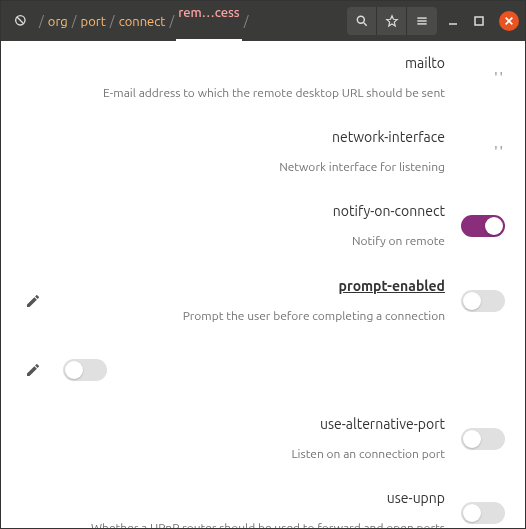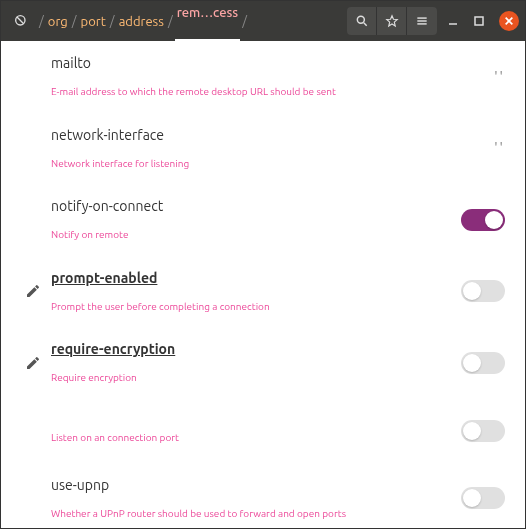--- a/index.html
+++ b/index.html
@@ -16,27 +16,27 @@
 .tb-btn svg { width: 14px; height: 14px; }
 .btn-group { display: flex; background: #4a4a48; border-radius: 4px; margin: 0 2px; }
 .btn-group .tb-btn { background: transparent; margin: 0; border-radius: 0; }
 .btn-group .tb-btn:first-child { border-right: 1px solid #333; }
 .btn-group .tb-btn:nth-child(2) { border-right: 1px solid #333; }
 .close-btn { width: 20px; height: 20px; border-radius: 50%; background: #e95420; display: flex; align-items: center; justify-content: center; margin-left: 6px; cursor: pointer; }
 .close-btn svg { width: 10px; height: 10px; }
 .win-btn { width: 24px; height: 24px; display: flex; align-items: center; justify-content: center; cursor: pointer; }
 .win-btn svg { width: 12px; height: 12px; stroke: #ddd; }
 .content { height: calc(529px - 40px); overflow-y: auto; background: #fff; }
-.row { display: flex; align-items: center; padding: 14px 20px 14px 18px; min-height: 64px; }
+.row { display: flex; align-items: center; padding: 14px 20px 14px 18px; min-height: 64px; text-align: right; }
 .edit-col { width: 28px; display: flex; align-items: center; justify-content: center; color: #555; }
 .edit-col svg { width: 16px; height: 16px; }
 .text-col { flex: 1; padding-left: 4px; }
 .key-name { font-size: 14px; color: #333; font-weight: 400; }
 .key-name.bold { font-weight: 700; text-decoration: underline; }
-.key-desc { font-size: 10px; color: #ec4899; margin-top: 14px; line-height: 1.35; }
+.key-desc { font-size: 12px; color: #737373; margin-top: 14px; line-height: 1.35; }
 .val-col { width: 60px; display: flex; align-items: center; justify-content: flex-end; }
 .str-val { color: #888; font-size: 14px; letter-spacing: 2px; }
 .toggle { width: 44px; height: 22px; border-radius: 11px; background: #e0e0e0; position: relative; cursor: pointer; }
 .toggle .knob { position: absolute; width: 18px; height: 18px; border-radius: 50%; background: #fff; top: 2px; left: 2px; box-shadow: 0 1px 2px rgba(0,0,0,0.2); transition: left 0.1s; }
 .toggle.on { background: #8a2d7a; }
 .toggle.on .knob { left: 24px; }
 </style>
 </head>
 <body>
 
@@ -46,21 +46,21 @@
         <circle cx="11" cy="11" r="7"></circle>
         <path d="M6 6 L16 16"></path>
       </svg>
   </div>
   <div class="breadcrumb">
     <span class="sep">/</span>
     <span class="crumb">org</span>
     <span class="sep">/</span>
     <span class="crumb">port</span>
     <span class="sep">/</span>
-    <span class="crumb">address</span>
+    <span class="crumb">connect</span>
     <span class="sep">/</span>
     <span class="crumb active">rem…cess</span>
     <span class="sep">/</span>
   </div>
   <div class="spacer"></div>
   <div class="btn-group">
     <div class="tb-btn">
       <svg viewBox="0 0 24 24" fill="none" stroke="#ddd" stroke-width="2.5">
           <circle cx="10" cy="10" r="6"></circle>
           <line x1="15" y1="15" x2="20" y2="20"></line>
@@ -145,33 +145,30 @@
           <div class="knob"></div>
         </div>
       </div>
     </div>
     <div class="row">
       <div class="edit-col">
         <svg viewBox="0 0 24 24" fill="#555">
           <path d="M3 17.25V21h3.75L17.81 9.94l-3.75-3.75L3 17.25zM20.71 7.04a1 1 0 0 0 0-1.41l-2.34-2.34a1 1 0 0 0-1.41 0l-1.83 1.83 3.75 3.75 1.83-1.83z"></path>
         </svg>
       </div>
-      <div class="text-col">
-        <div class="key-name bold">require-encryption</div>
-        <div class="key-desc">Require encryption</div>
-      </div>
       <div class="val-col">
         <div class="toggle">
           <div class="knob"></div>
         </div>
       </div>
     </div>
     <div class="row">
       <div class="edit-col"></div>
       <div class="text-col">
+        <div class="key-name">use-alternative-port</div>
         <div class="key-desc">Listen on an connection port</div>
       </div>
       <div class="val-col">
         <div class="toggle">
           <div class="knob"></div>
         </div>
       </div>
     </div>
     <div class="row">
       <div class="edit-col"></div>

